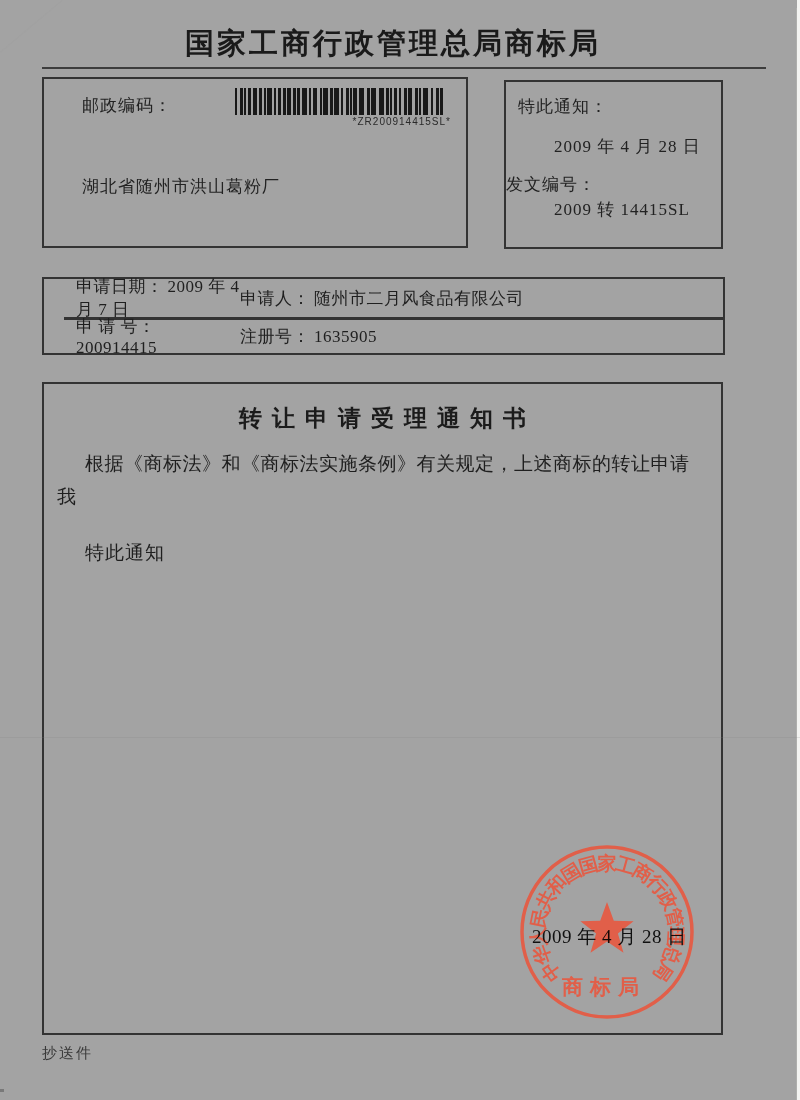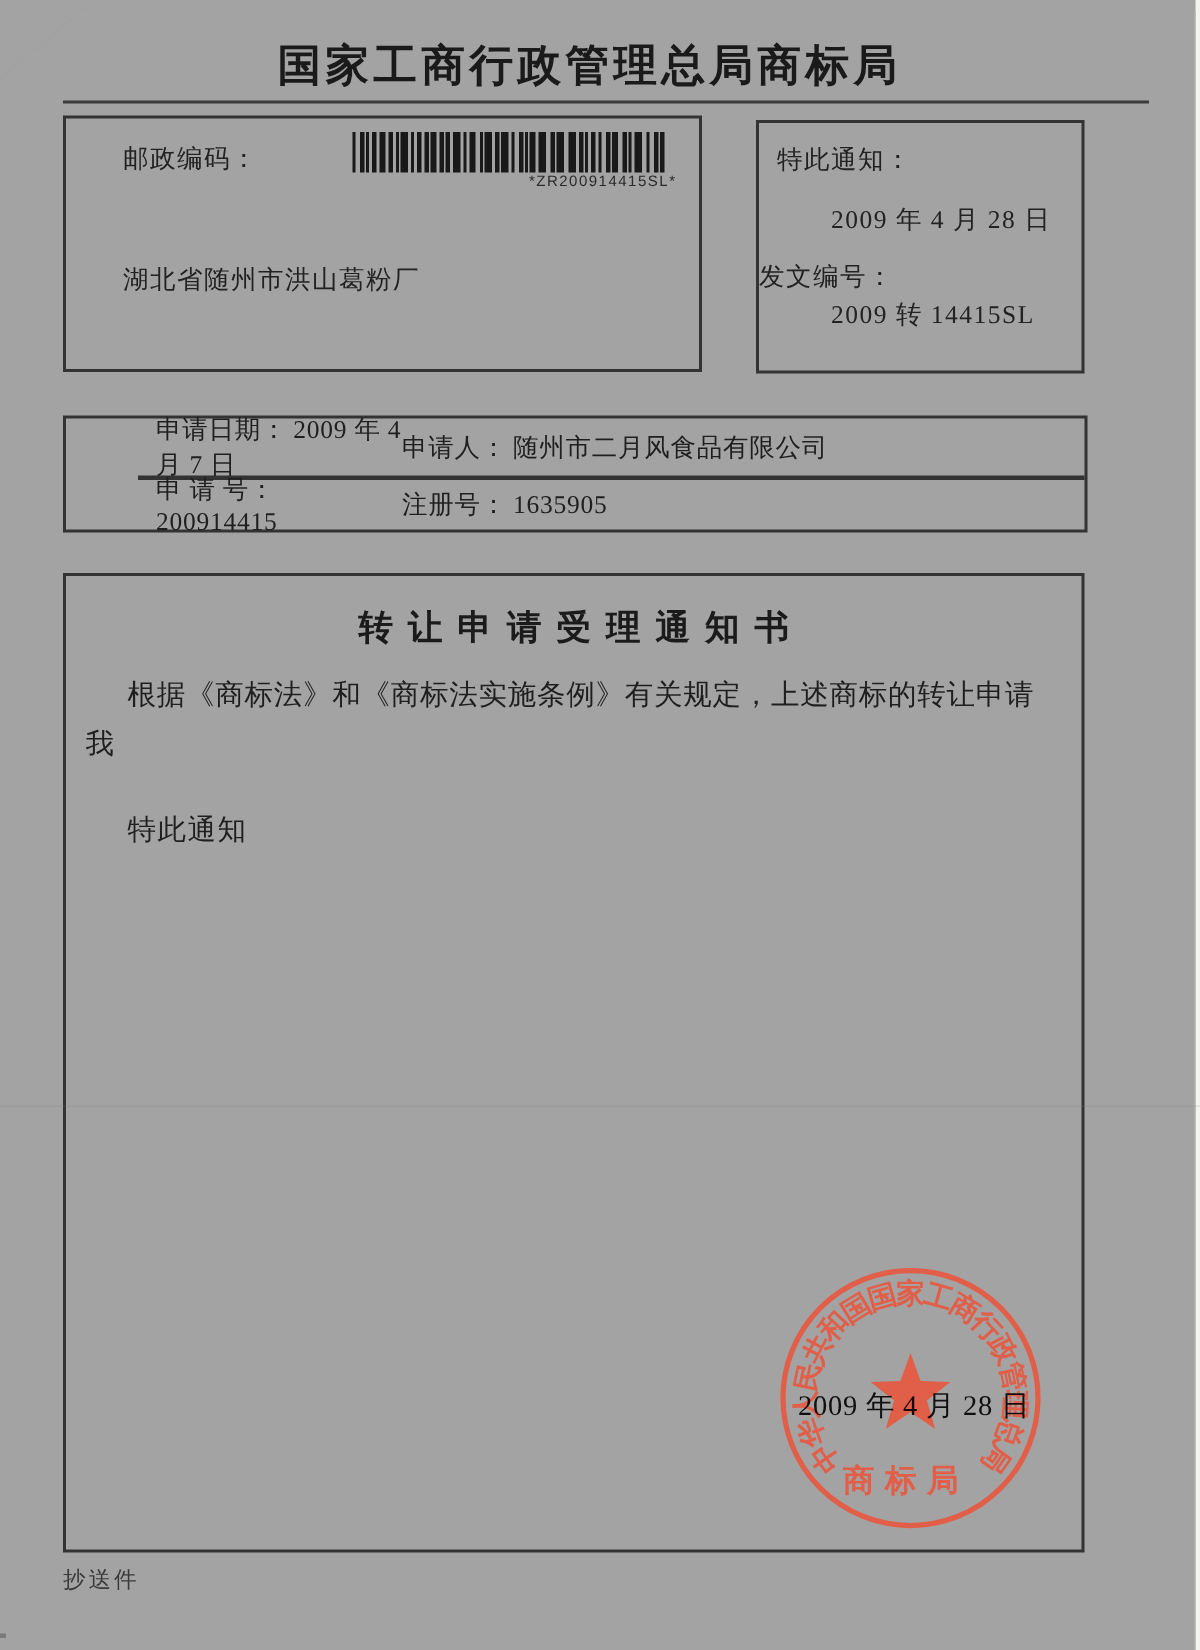--- a/index.html
+++ b/index.html
@@ -35,21 +35,21 @@
   }
   .addr1 { left:38px; top:48px; }
   .addr2 { left:38px; top:96px; }
 
   .d-date-label { left:12px; top:13px; }
   .d-date-value { left:48px; top:53px; }
   .d-num-label  { left:0; top:91px; }
   .d-num-value  { left:48px; top:116px; }
 
   .info-table { left:42px; top:277px; width:683px; height:78px; }
-  .it-row { display:flex; align-items:center; height:38px;margin-left:28px; }
+  .it-row { display:flex; align-items:center; height:38px; }
   .it-row + .it-row { border-top:3px solid #333; height:35px; }
   .it-cell1 { flex:none; width:176px; padding-left:12px; }
   .it-cell2 { flex:1; }
   .it-lbl, .it-val { font-size:17px; letter-spacing:0.5px; }
   .it-lbl { margin-right:4px; }
 
   .notice-box { left:42px; top:382px; width:681px; height:653px; }
   .notice-title {
     position:absolute; top:19px; left:0; width:100%; text-align:center;
     font-size:23px; font-weight:bold; letter-spacing:10px; text-indent:10px; color:#1b1b1b;

